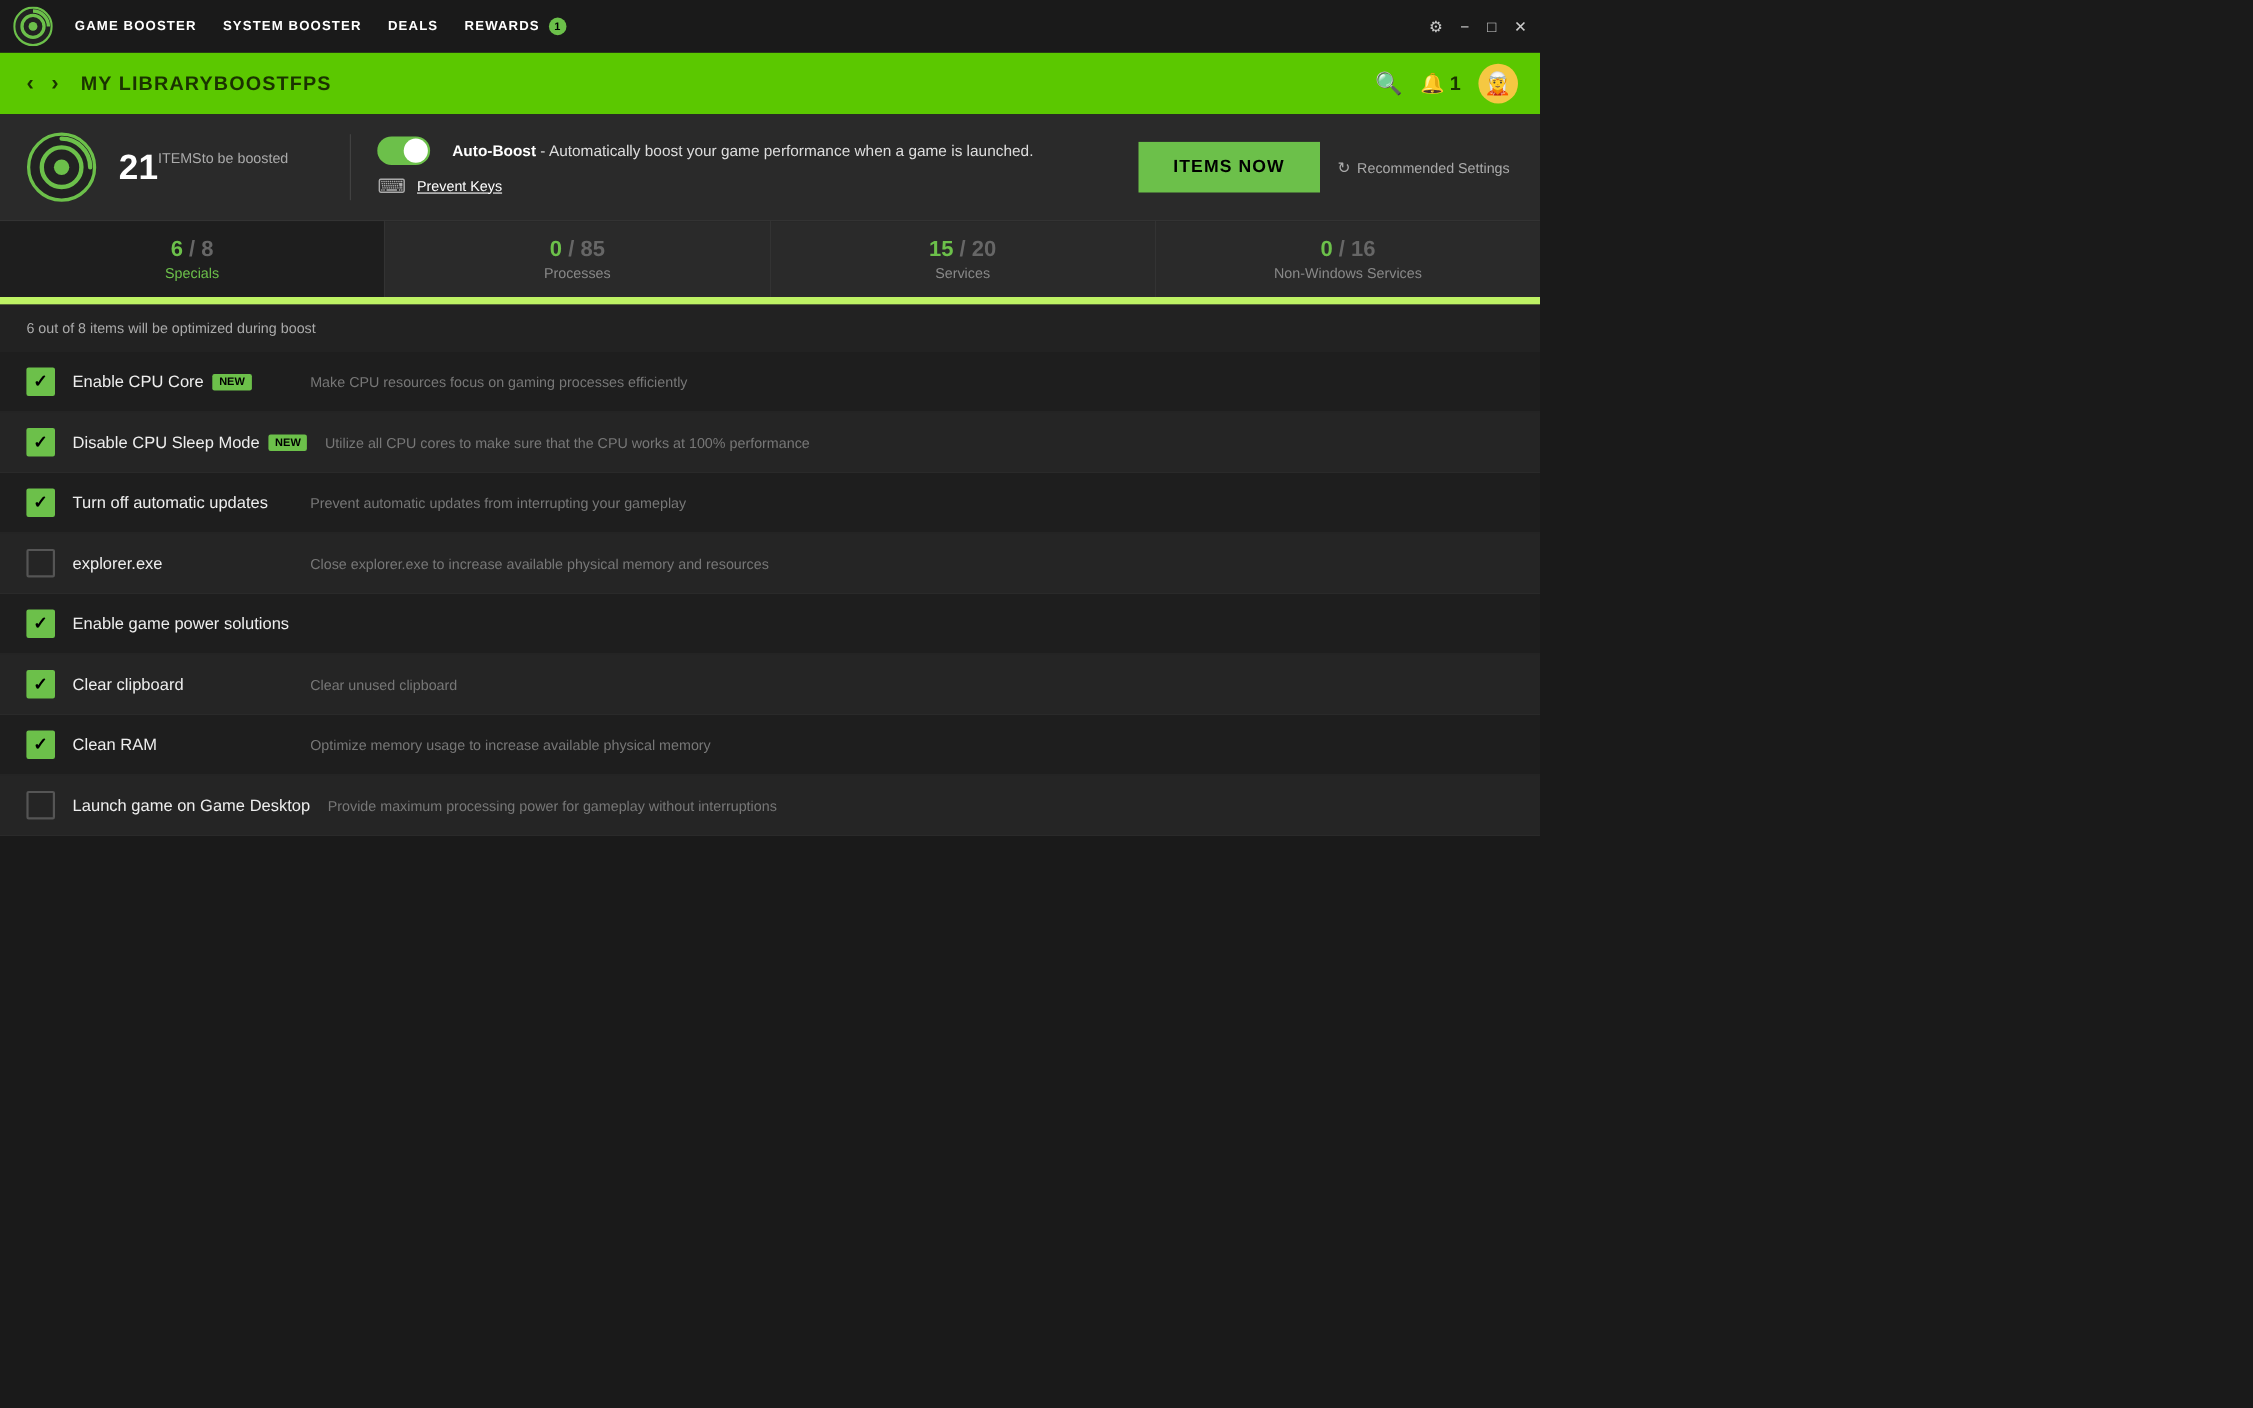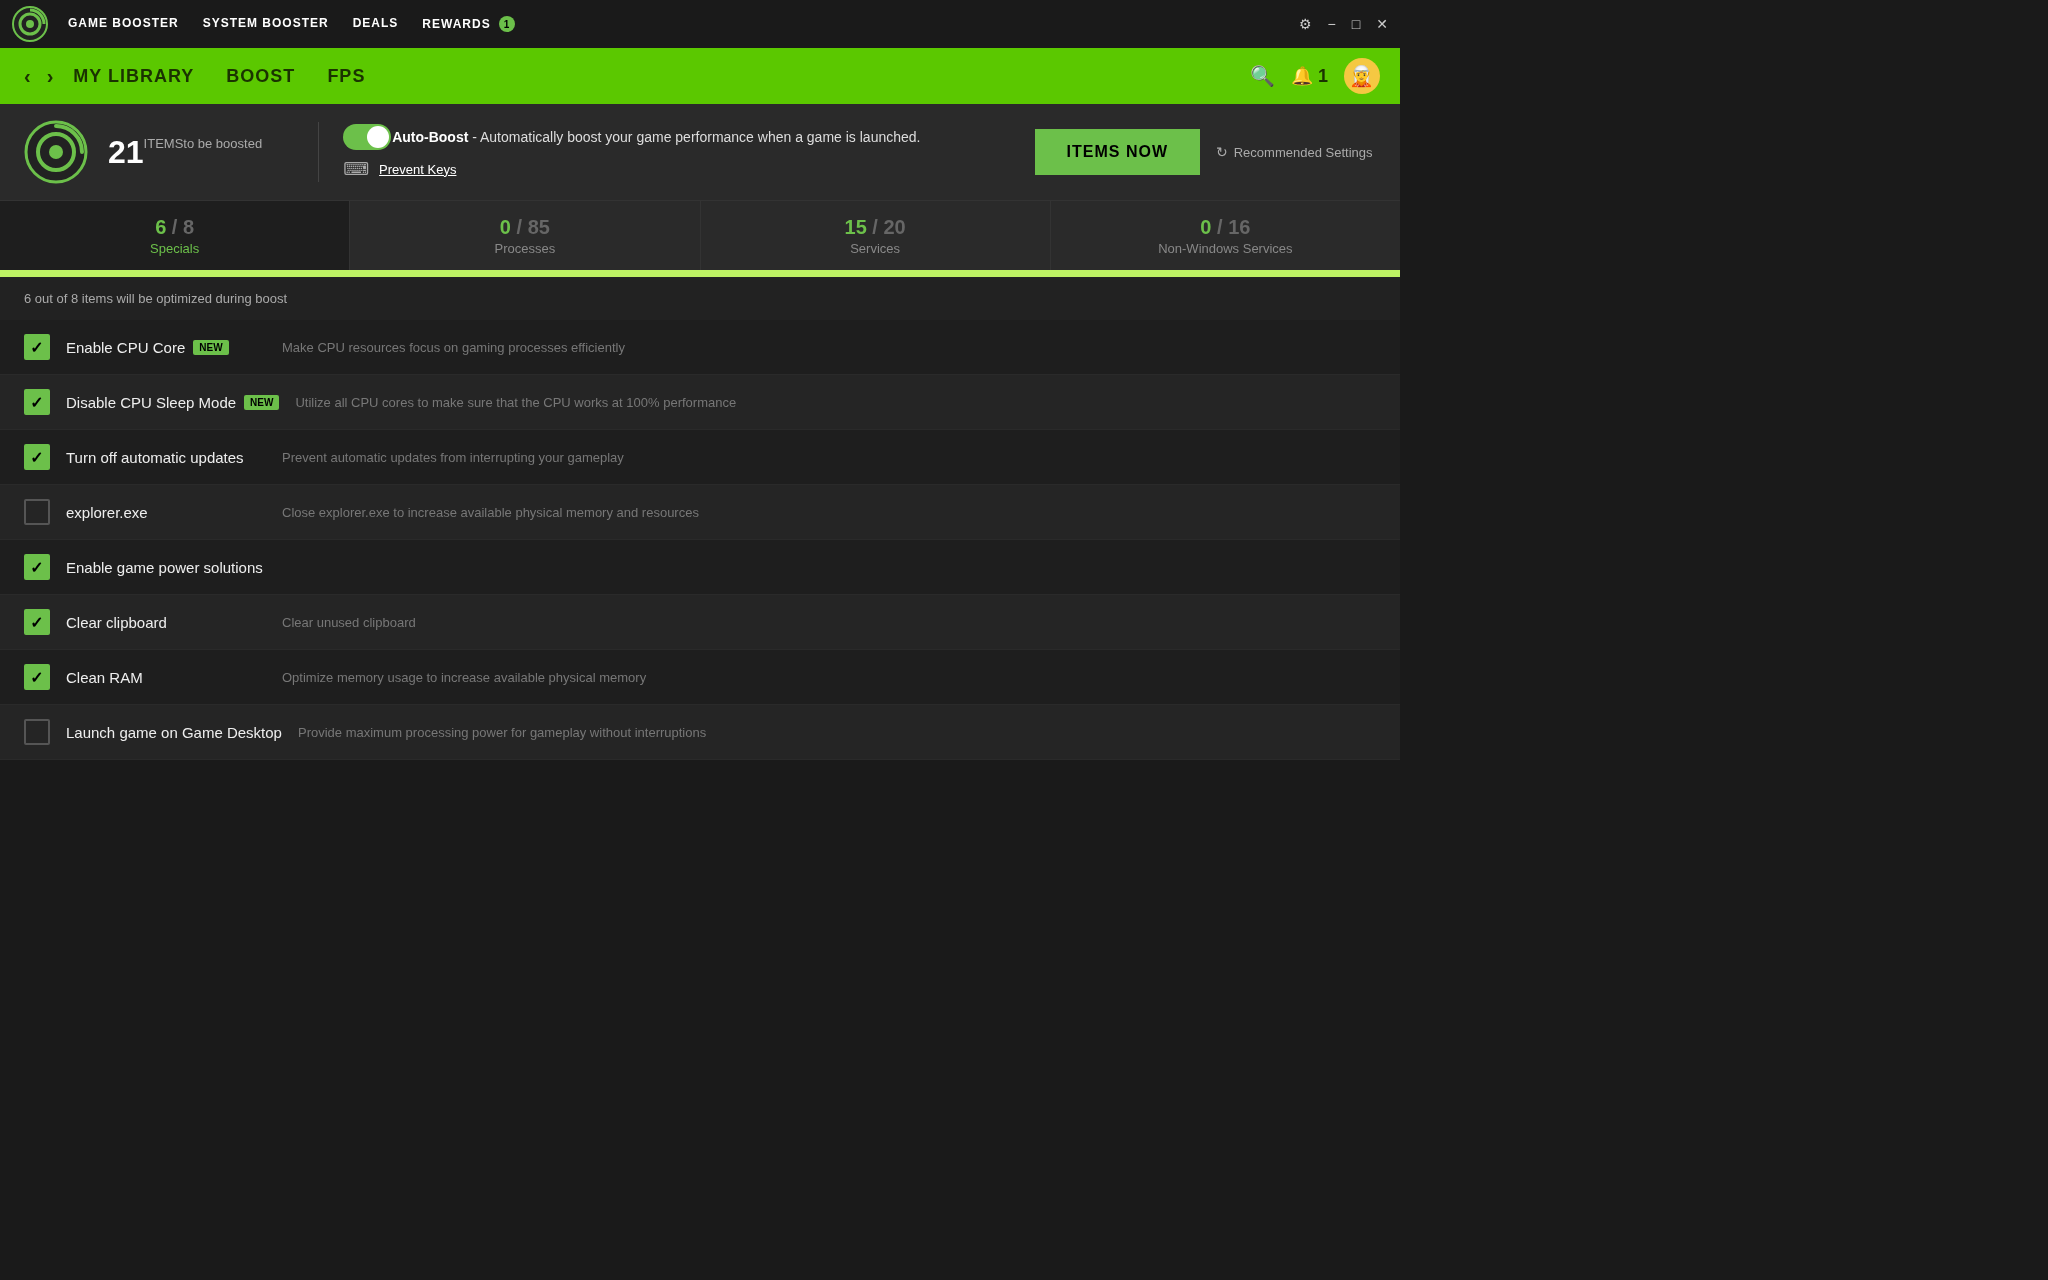--- a/index.html
+++ b/index.html
@@ -87,21 +87,20 @@
       background: none;
       border: none;
       color: #1a3300;
       font-size: 20px;
       cursor: pointer;
       font-weight: 700;
       padding: 0 4px;
     }
     .header-nav-links {
       display: flex;
-      gap: 32px;
       flex: 1;
       align-items: flex-end;
     }
     .header-nav-link {
       font-size: 18px;
       font-weight: 600;
       color: #1a3300;
       letter-spacing: 1px;
       cursor: pointer;
     }
@@ -193,21 +192,21 @@
     }
     .auto-boost-section {
       display: flex;
       flex-direction: column;
       gap: 8px;
       flex: 1;
     }
     .auto-boost-row {
       display: flex;
       align-items: center;
-      gap: 1px;
+      gap: 20px;
     }
     
     .toggle-switch {
       width: 48px;
       height: 26px;
       background: #6cc04a;
       border-radius: 13px;
       position: relative;
       cursor: pointer;
       flex-shrink: 0;

